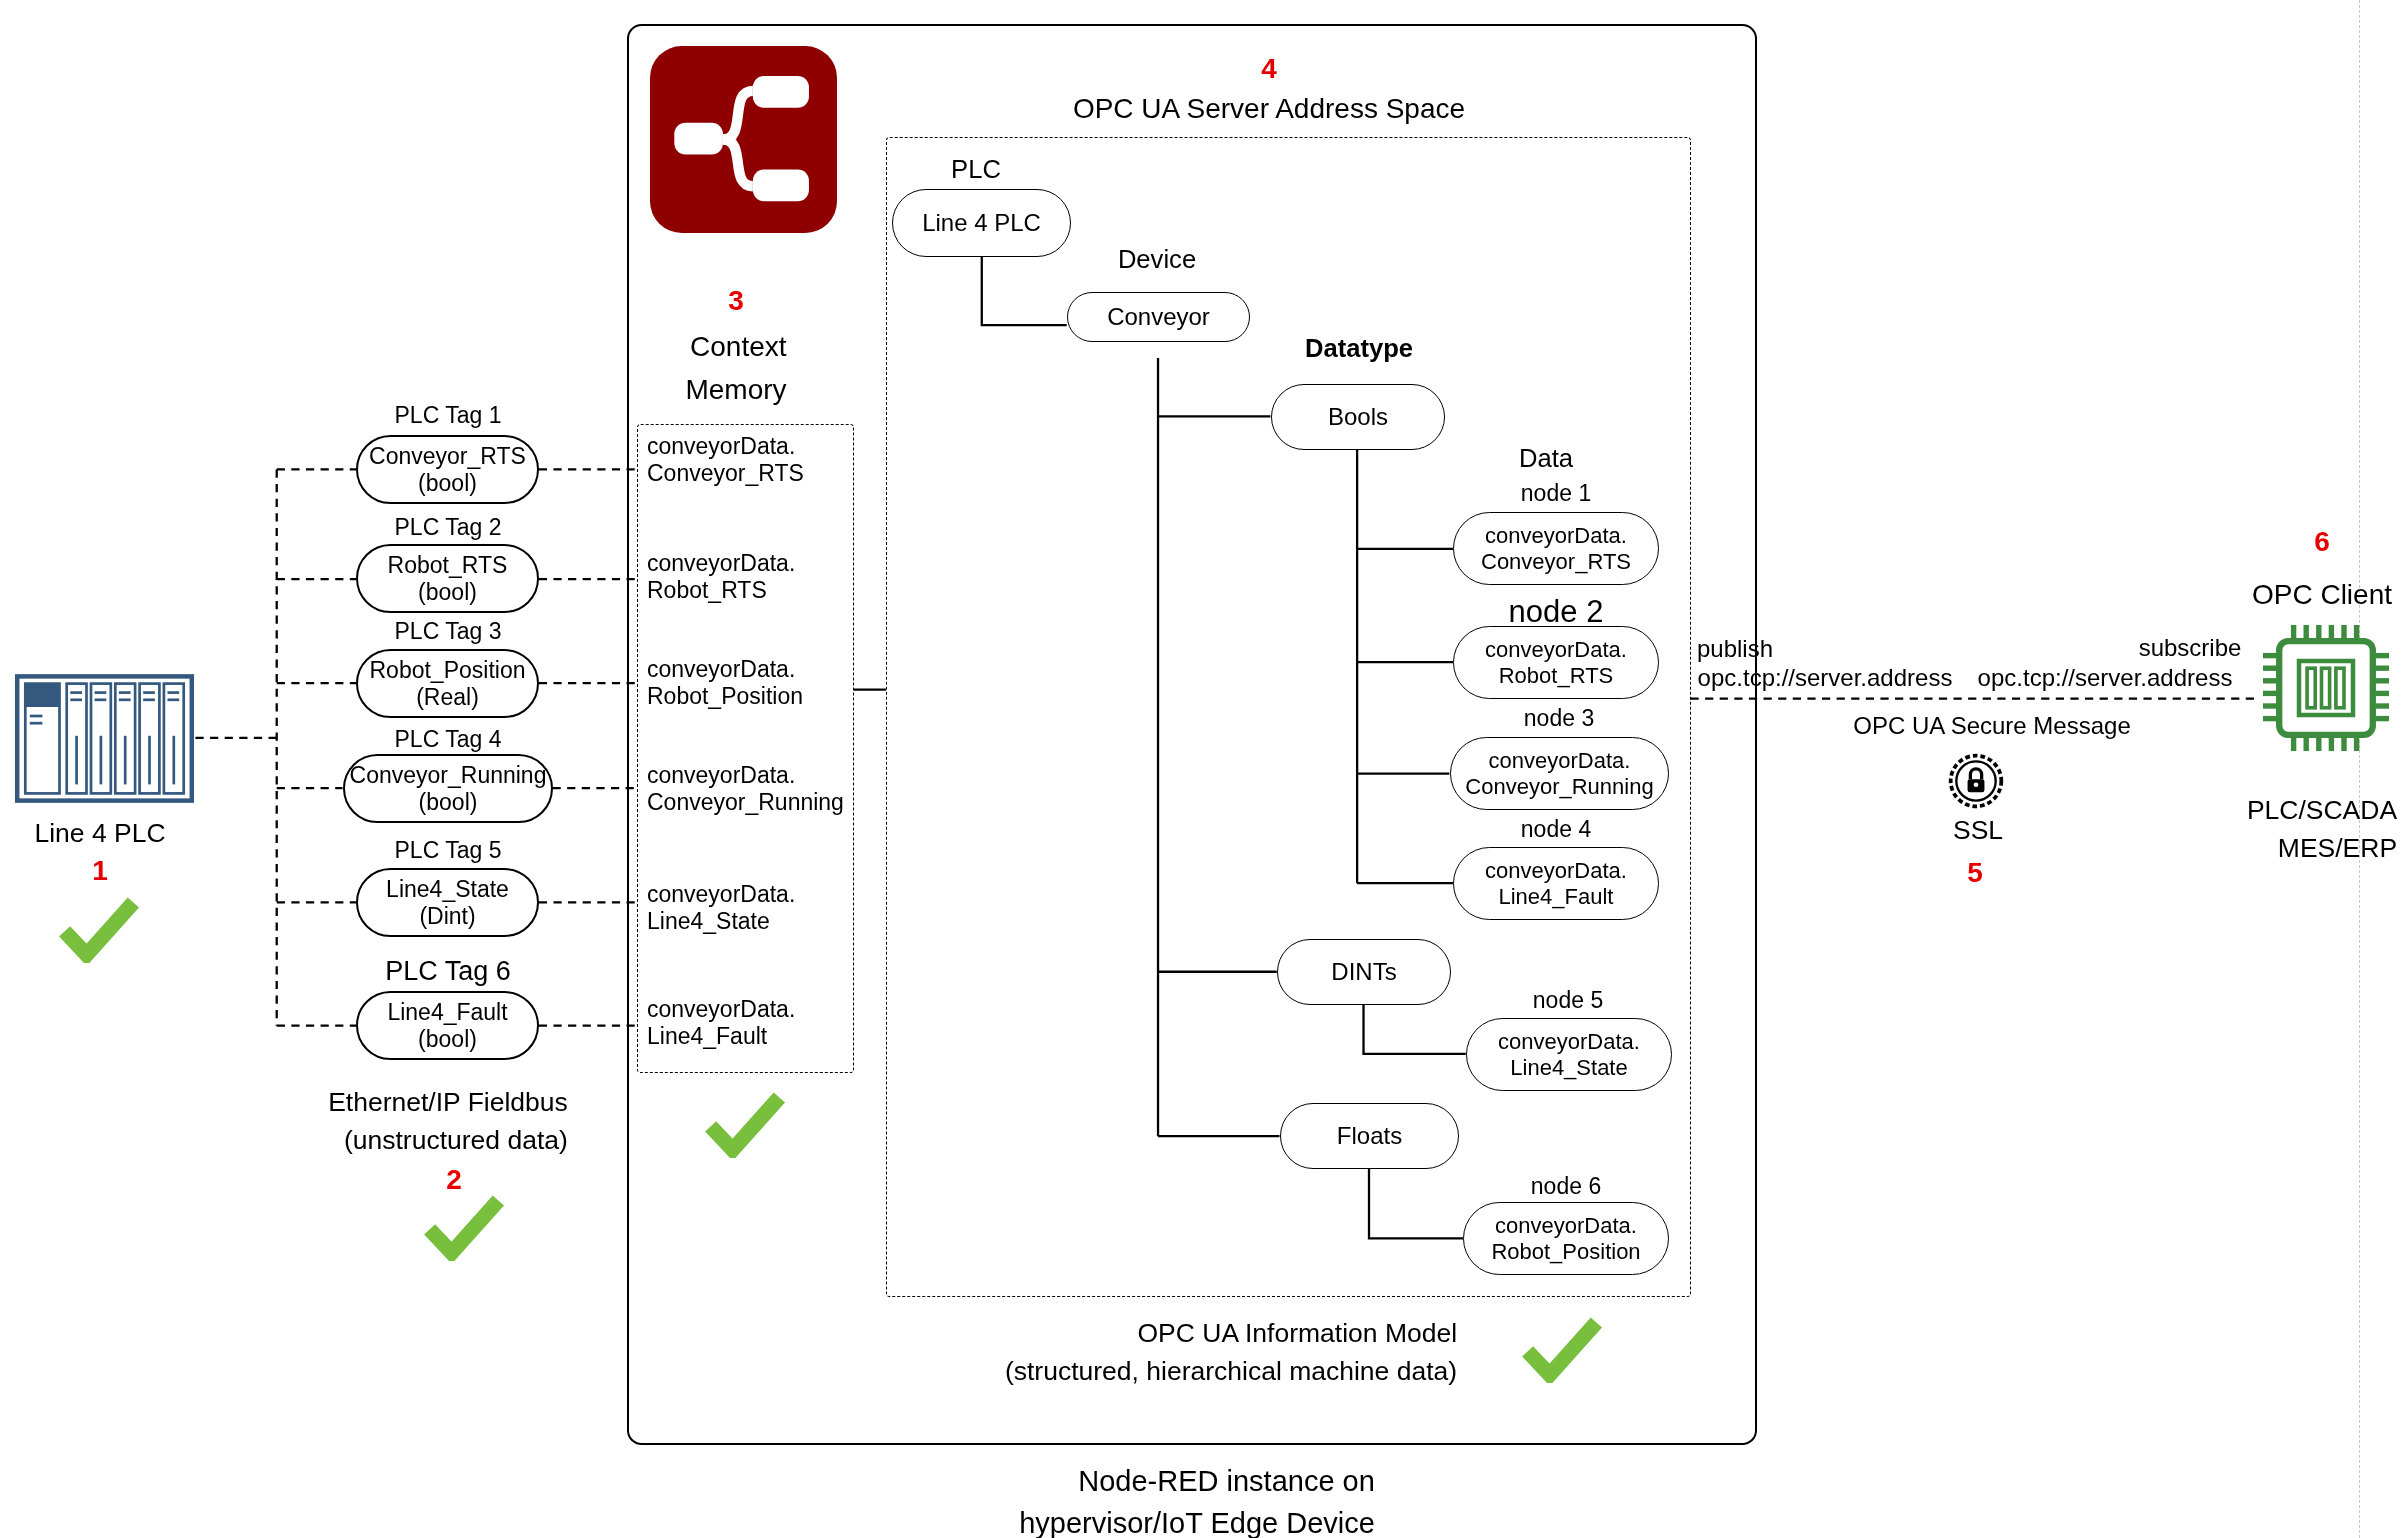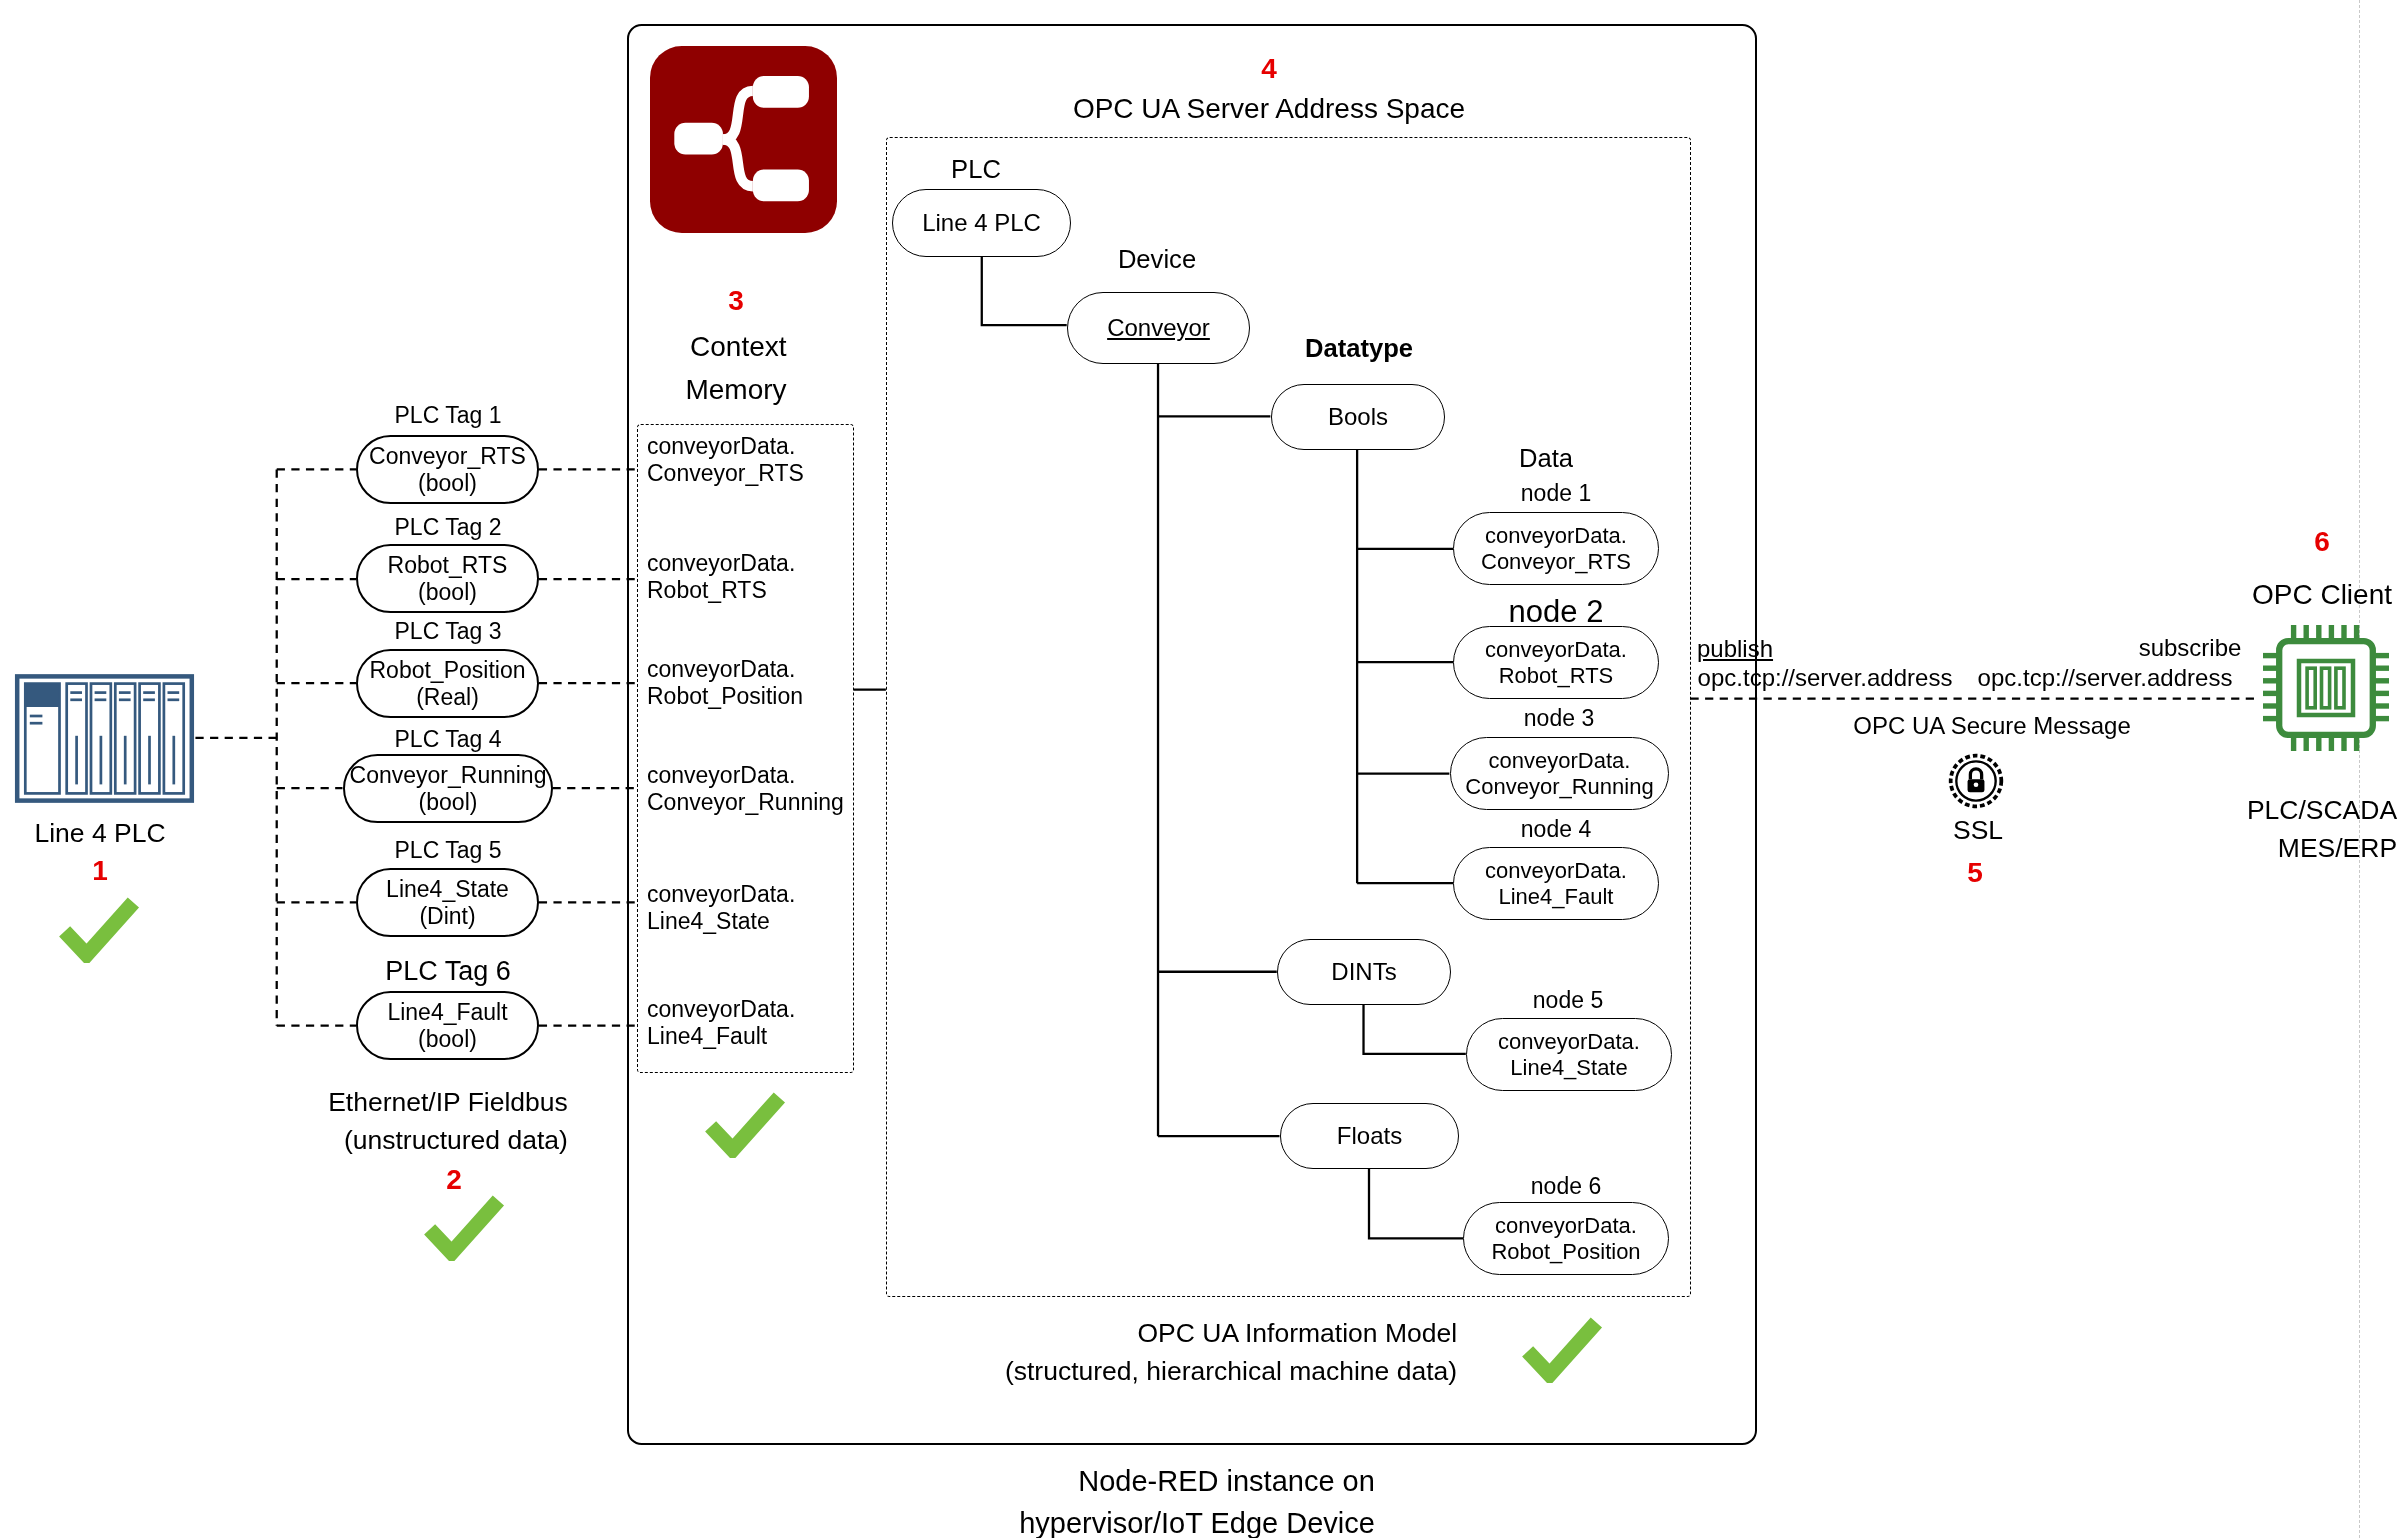--- a/index.html
+++ b/index.html
@@ -204,21 +204,21 @@
   <div class="lbl ctr" style="left:1269px;top:93px;font-size:28px;">OPC UA Server Address Space</div>
 
   <div class="dashbox" style="left:886px;top:137px;width:805px;height:1160px;"></div>
 
   <div class="lbl ctr" style="left:976px;top:155px;">PLC</div>
   <div class="stadium" style="left:892px;top:189px;width:179px;height:68px;font-size:24px;border-width:1.8px;">
     <span>Line 4 PLC</span>
   </div>
 
   <div class="lbl ctr" style="left:1157px;top:245px;">Device</div>
-  <div class="stadium" style="left:1067px;top:292px;width:183px;height:72px;font-size:24px;border-width:1.8px;text-decoration:underline;">
+  <div class="stadium" style="left:1067px;top:292px;width:183px;height:50px;font-size:24px;border-width:1.8px;">
     <span>Conveyor</span>
   </div>
 
   <div class="lbl ctr" style="left:1359px;top:334px;font-weight:bold;">Datatype</div>
   <div class="stadium" style="left:1271px;top:384px;width:174px;height:66px;font-size:24px;border-width:1.8px;">
     <span>Bools</span>
   </div>
 
   <div class="lbl ctr" style="left:1546px;top:444px;">Data</div>
 
@@ -272,21 +272,21 @@
   </div>
   <svg class="check" style="left:1520px;top:1317px;" width="84" height="66" viewBox="0 0 60 48">
     <path d="M5 25 L21 42 L55 4" style="stroke:var(--check-green)" stroke-width="11" fill="none"></path>
   </svg>
 
   <div class="lbl ctr twoline" style="left:1197px;top:1460px;font-size:29px;">
     <div>Node-RED instance on</div>
     <div>hypervisor/IoT Edge Device</div>
   </div>
 
-  <div class="lbl ctr" style="left:1735px;top:635px;font-size:24px;text-decoration:underline;">publish</div>
+  <div class="lbl ctr" style="left:1735px;top:635px;font-size:24px;">publish</div>
   <div class="lbl ctr" style="left:1825px;top:664px;font-size:24px;">opc.tcp://server.address</div>
   <div class="lbl ctr" style="left:2190px;top:634px;font-size:24px;">subscribe</div>
   <div class="lbl ctr" style="left:2105px;top:664px;font-size:24px;">opc.tcp://server.address</div>
   <div class="lbl ctr" style="left:1992px;top:712px;font-size:24px;">OPC UA Secure Message</div>
 
   <svg class="abs" style="left:1946px;top:751px;z-index:3" width="60" height="60" viewBox="0 0 64 64">
     <circle cx="32" cy="32" r="27" fill="#fff" stroke="#000" stroke-width="4" stroke-dasharray="5 3.2"></circle>
     <circle cx="32" cy="32" r="21" fill="none" stroke="#000" stroke-width="2.5"></circle>
     <path d="M26,30 v-5 a6,6 0 0 1 12,0 v5" fill="none" stroke="#000" stroke-width="3.5"></path>
     <rect x="23" y="30" width="18" height="14" rx="2.5" fill="#000"></rect>

